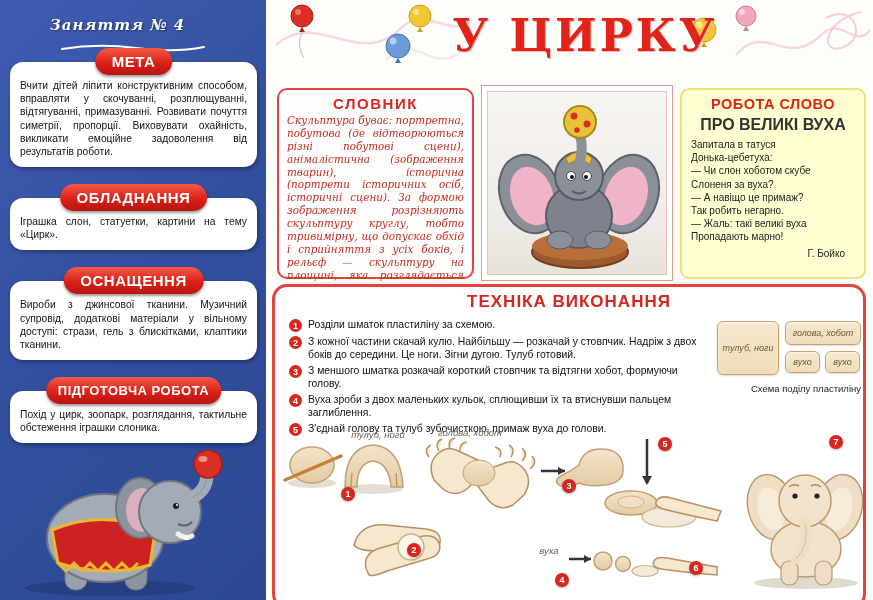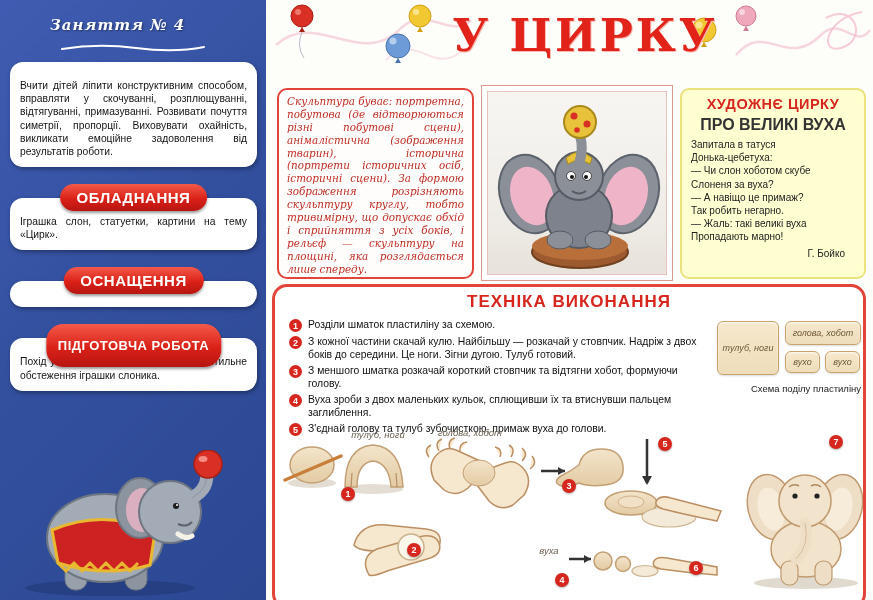--- a/index.html
+++ b/index.html
@@ -16,21 +16,21 @@
   .lesson-underline { position:absolute; left:58px; top:42px; }
 
   .sidebar { position:absolute; left:10px; top:62px; width:247px; }
   .side-section { position:relative; background:#fff; border-radius:13px;
     padding:17px 10px 9px 10px; box-shadow:1px 2px 4px rgba(0,0,0,.35); margin-bottom:31px; }
   .side-tab { position:absolute; top:-14px; left:50%; transform:translateX(-50%);
     background:linear-gradient(180deg,#f45a4a 0%, #da2118 55%, #b71510 100%);
     color:#fff; font-weight:bold; font-size:15px; letter-spacing:.5px;
     padding:5px 17px; border-radius:17px; white-space:nowrap;
     box-shadow:0 2px 3px rgba(0,0,0,.4); }
-  .side-tab.small { font-size:13px; padding:14px 12px; }
+  .side-tab.small { font-size:13px; padding:6px 12px; }
   .side-text { font-size:10.3px; line-height:1.28; color:#141414; text-align:justify; }
 
   .side-elephant { position:absolute; left:10px; top:450px; width:230px; height:148px; }
 
   .main-title { position:absolute; left:420px; top:10px; width:330px; text-align:center;
     font-family:"DejaVu Serif", serif; font-weight:bold; font-size:44px; color:#e2231a;
     letter-spacing:3px; text-shadow:1px 1px 0 #f9b9b4; }
 
   .decor-top { position:absolute; left:266px; top:0; width:607px; height:86px; pointer-events:none; }
 
@@ -132,28 +132,30 @@
     </g>
   </svg>
 
   <div class="lesson-label">Заняття № 4</div>
   <svg class="lesson-underline" width="150" height="12" viewBox="0 0 150 12">
     <path d="M4 7 Q 40 1 78 6 T 146 5" stroke="#ffffff" stroke-width="2" fill="none" stroke-linecap="round"></path>
   </svg>
 
   <div class="sidebar">
     <div class="side-section">
+      <div class="side-tab">МЕТА</div>
       <div class="side-text">Вчити дітей ліпити конструктивним способом, вправляти у скочуванні, розплющуванні, відтягуванні, примазуванні. Розвивати почуття симетрії, пропорції. Виховувати охайність, викликати емоційне задоволення від результатів роботи.</div>
     </div>
     <div class="side-section">
       <div class="side-tab">ОБЛАДНАННЯ</div>
       <div class="side-text">Іграшка слон, статуетки, картини на тему «Цирк».</div>
     </div>
     <div class="side-section">
       <div class="side-tab">ОСНАЩЕННЯ</div>
+      <div class="side-text">Вироби з джинсової тканини. Музичний супровід, додаткові матеріали у вільному доступі: стрази, гель з блискітками, клаптики тканини.</div>
     </div>
     <div class="side-section">
       <div class="side-tab small">ПІДГОТОВЧА РОБОТА</div>
       <div class="side-text">Похід у цирк, зоопарк, розглядання, тактильне обстеження іграшки слоника.</div>
     </div>
   </div>
 
   <svg class="side-elephant" width="230" height="148" viewBox="0 0 230 148">
     <ellipse cx="100" cy="138" rx="85" ry="8" fill="#1d3470" opacity=".5"></ellipse>
 
@@ -179,20 +181,21 @@
     <circle cx="167" cy="55" r="1" fill="#fff"></circle>
     <path d="M168 74 q 8 4 14 -2" stroke="#5c646f" stroke-width="2" fill="none"></path>
 
     <circle cx="198" cy="14" r="14" fill="#d93025" stroke="#a81f16" stroke-width="1.5"></circle>
     <ellipse cx="193" cy="9" rx="4.5" ry="3" fill="#f7978c" opacity=".9"></ellipse>
   </svg>
 
   <div class="main-title">У ЦИРКУ</div>
 
   <div class="vocab">
+    <div class="vocab-title">СЛОВНИК</div>
     <div class="vocab-text">Скульптура буває: портретна, побутова (де відтворюються різні побутові сцени), анімалістична (зображення тварин), історична (портрети історичних осіб, історичні сцени). За формою зображення розрізняють скульптуру круглу, тобто тривимірну, що допускає обхід і сприйняття з усіх боків, і рельєф — скульптуру на площині, яка розглядається лише спереду.</div>
   </div>
 
   <div class="photo">
     <div class="photo-inner">
       <svg width="180" height="184" viewBox="0 0 180 184">
 
         <ellipse cx="92" cy="160" rx="48" ry="16" fill="#9c5a2e" stroke="#70401f" stroke-width="2"></ellipse>
         <ellipse cx="92" cy="154" rx="48" ry="14" fill="#b96f3a"></ellipse>
 
@@ -222,21 +225,21 @@
         <circle cx="83" cy="84" r="4.5" fill="#fff" stroke="#444"></circle>
         <circle cx="99" cy="84" r="4.5" fill="#fff" stroke="#444"></circle>
         <circle cx="84" cy="85" r="2" fill="#111"></circle>
         <circle cx="98" cy="85" r="2" fill="#111"></circle>
         <path d="M84 99 q 7 5 14 0" stroke="#565b64" stroke-width="2" fill="none"></path>
       </svg>
     </div>
   </div>
 
   <div class="artword">
-    <div class="artword-title">ХУДОЖНЄ ЦИРКУ</div>
+    <div class="artword-title">РОБОТА СЛОВО</div>
     <div class="artword-subtitle">ПРО ВЕЛИКІ ВУХА</div>
     <div>
       <div class="poem-line">Запитала в татуся</div>
       <div class="poem-line">Донька-цебетуха:</div>
       <div class="poem-line">— Чи слон хоботом скубе</div>
       <div class="poem-line">Слоненя за вуха?</div>
       <div class="poem-line">— А навіщо це примаж?</div>
       <div class="poem-line">Так робить негарно.</div>
       <div class="poem-line">— Жаль: такі великі вуха</div>
       <div class="poem-line">Пропадають марно!</div>

